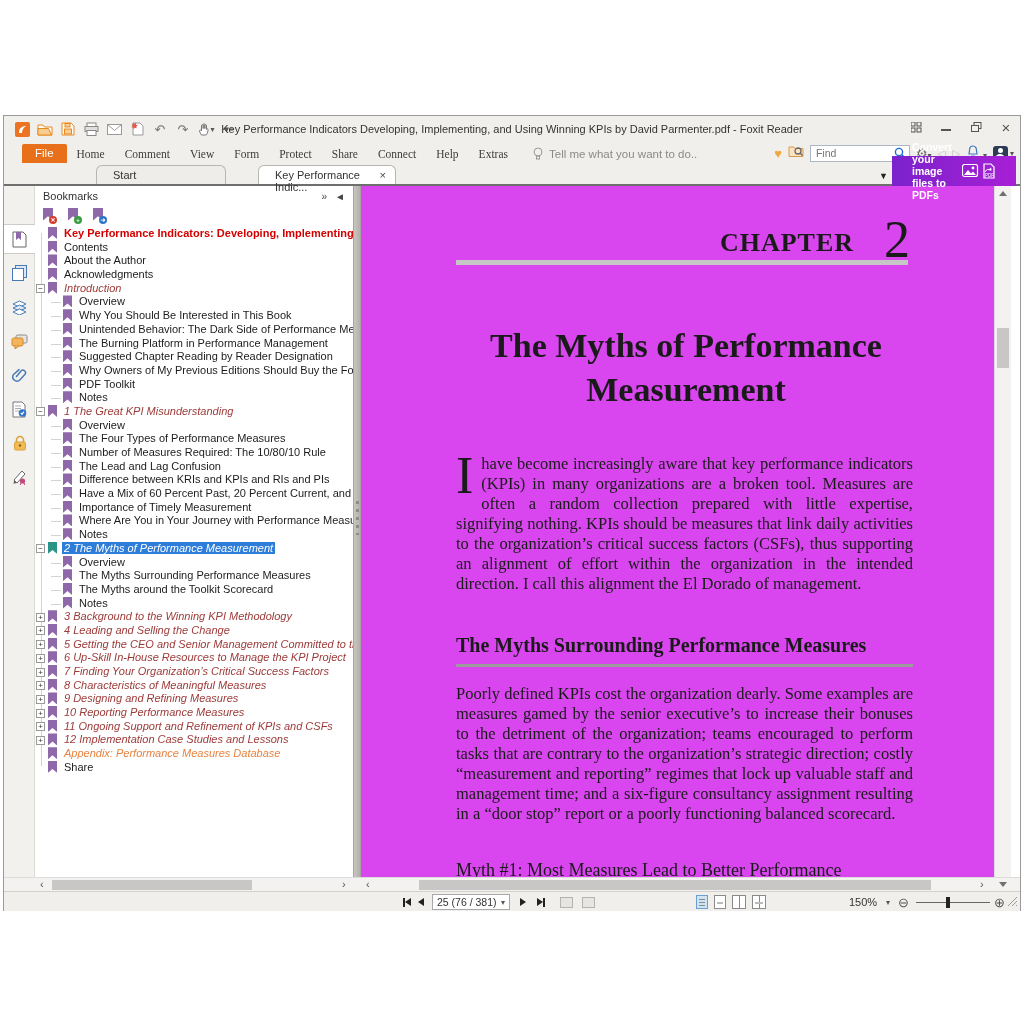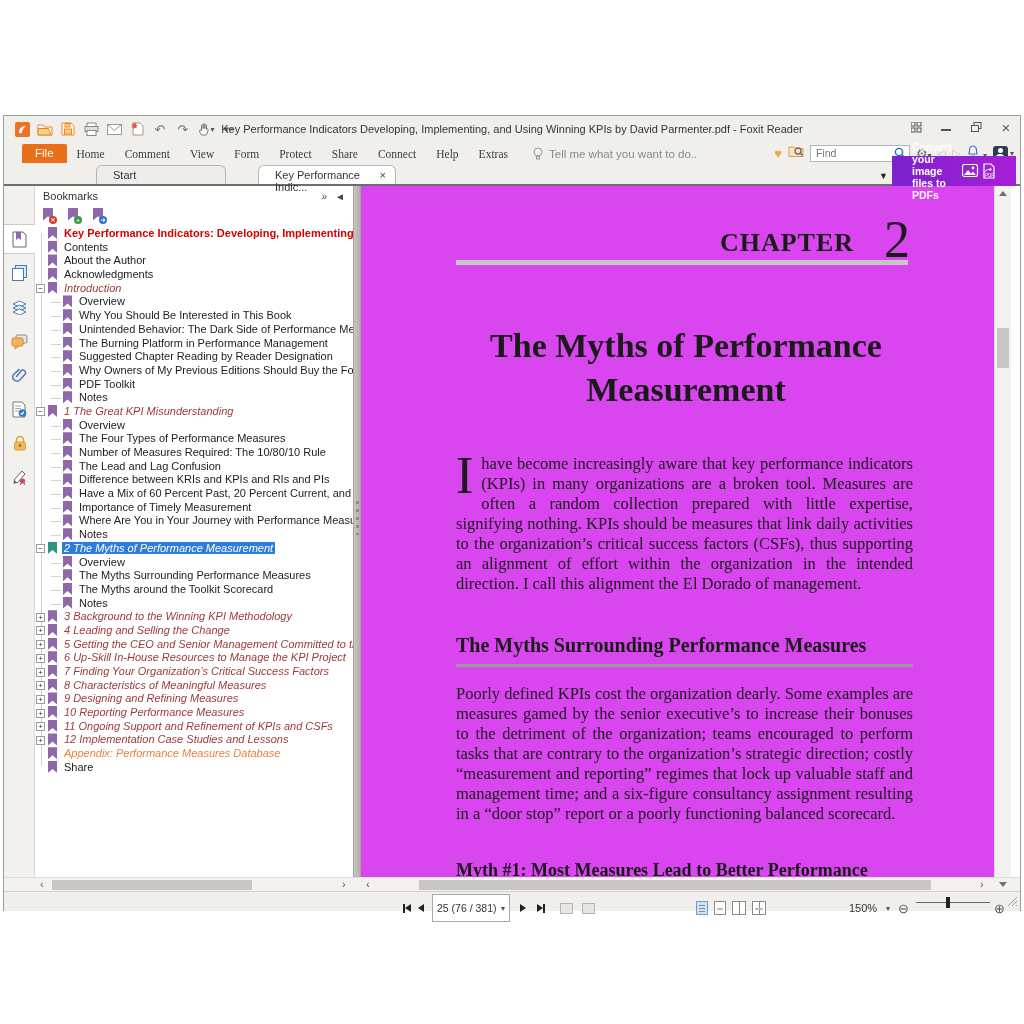--- a/index.html
+++ b/index.html
@@ -96,36 +96,36 @@
                  font-family:"Liberation Serif","DejaVu Serif",serif; color:#1a1a1a; }
   .chap-rule { position:absolute; left:0; top:74px; width:452px; height:5px; background:#c6c6c6; }
   .chap-label { position:absolute; right:62px; top:42px; font-size:26px; font-weight:bold; letter-spacing:1px; }
   .chap-num { position:absolute; right:6px; top:28px; font-size:52px; line-height:1; font-weight:normal; }
   .doc-title { position:absolute; left:0; top:138px; width:100%; text-align:center; font-size:34px; line-height:44px; font-weight:bold; }
   .para { position:absolute; left:0; width:457px; font-size:16.5px; line-height:20px; text-align:justify; }
   .p1 { top:268px; }
   .p1 .dropcap { float:left; font-size:52px; line-height:40px; padding:2px 8px 0 0; }
   .sec-head { position:absolute; left:0; top:448px; width:457px; font-size:20px; font-weight:bold; padding-bottom:7px; border-bottom:3px solid #9b9b9b; }
   .p2 { top:498px; }
-  .myth-head { position:absolute; left:0; top:674px; width:457px; font-size:18px; font-weight:bold; }
+  .myth-head { position:absolute; left:0; top:674px; width:457px; font-size:18px; font-weight:normal; }
 
   
   .vscroll { position:absolute; left:990px; top:0; width:17px; height:100%; background:#f3f2f1; border-left:1px solid #dedcda; }
   .vs-up { position:absolute; left:4px; top:5px; width:0; height:0; border-left:4px solid transparent; border-right:4px solid transparent; border-bottom:5px solid #6f6f6f; }
   .vs-thumb { position:absolute; left:2px; top:142px; width:12px; height:40px; background:#c9c7c5; }
 
   
   .hscrollrow { position:absolute; left:0; top:761px; width:100%; height:14px; background:#f3f2f1; border-top:1px solid #dedcda; }
   .hs-arrow { position:absolute; top:0; font-size:11px; line-height:13px; color:#555; }
   .hs-thumb { position:absolute; top:2px; height:10px; background:#c9c7c5; }
   .vs-down { position:absolute; left:995px; top:4px; width:0; height:0; border-left:4px solid transparent; border-right:4px solid transparent; border-top:5px solid #6f6f6f; }
 
   
   .statusbar { position:absolute; left:0; top:775px; width:100%; height:20px; background:#f1efec; border-top:1px solid #d4d1cd; font-size:11px; color:#333; }
-  .sb { position:absolute; top:2px; height:28px; display:flex; align-items:center; justify-content:center;text-align:center; }
+  .sb { position:absolute; top:2px; height:16px; display:flex; align-items:center; justify-content:center;text-align:center; }
   .pagebox { left:428px; width:78px; background:#fff; border:1px solid #a9a9a9; font-size:10.5px; justify-content:space-between; padding:0 4px; }
   .navtri { width:0; height:0; border-top:4px solid transparent; border-bottom:4px solid transparent; }
   .tri-r { border-left:6px solid #222; } .tri-l { border-right:6px solid #222; }
   .bar { width:2px; height:9px; background:#222; }
   .viewic { width:13px; height:11px; border:1px solid #b5b3b0; background:#e7e5e2; }
   .layic { width:12px; height:14px; border:1px solid #8a8a8a; background:#fff; position:relative; }
   .layic.sel { border-color:#6b9fd2; background:#cfe3f6; }
   .layic i { position:absolute; left:2px; right:2px; height:1px; background:#8a8a8a; }
   .zoomtxt { font-size:11px; }
   .circ { font-size:13px; color:#555; }

